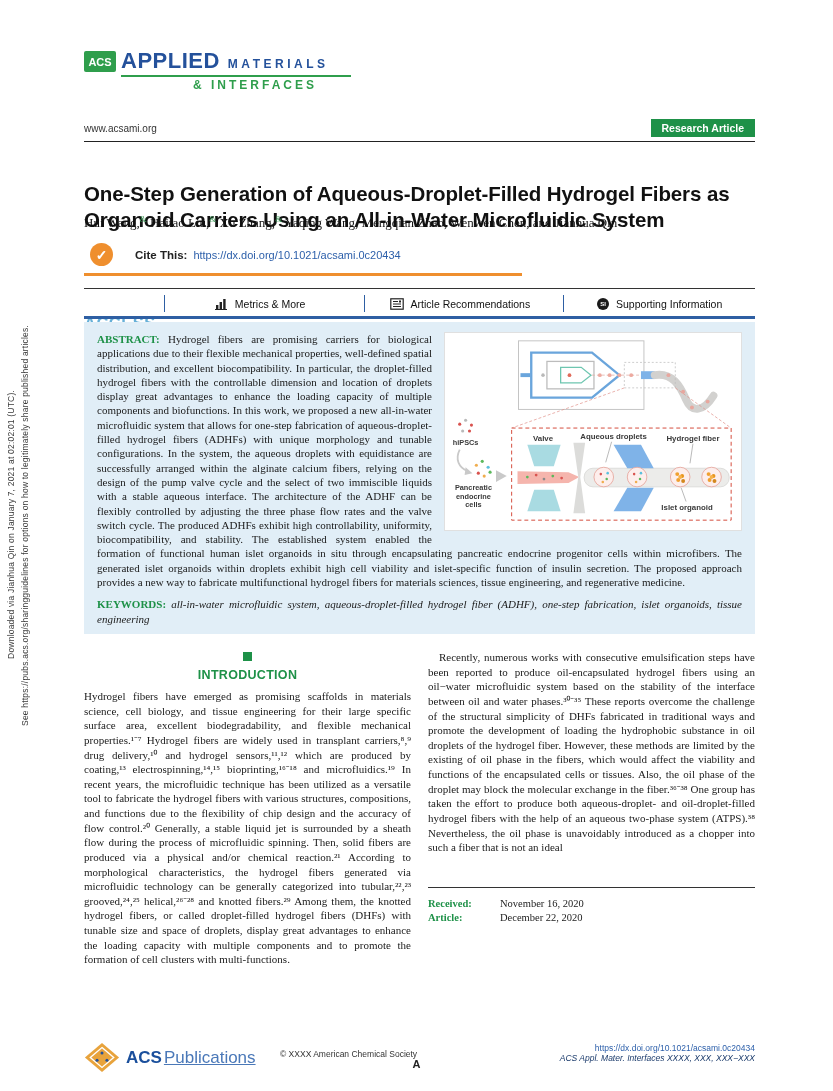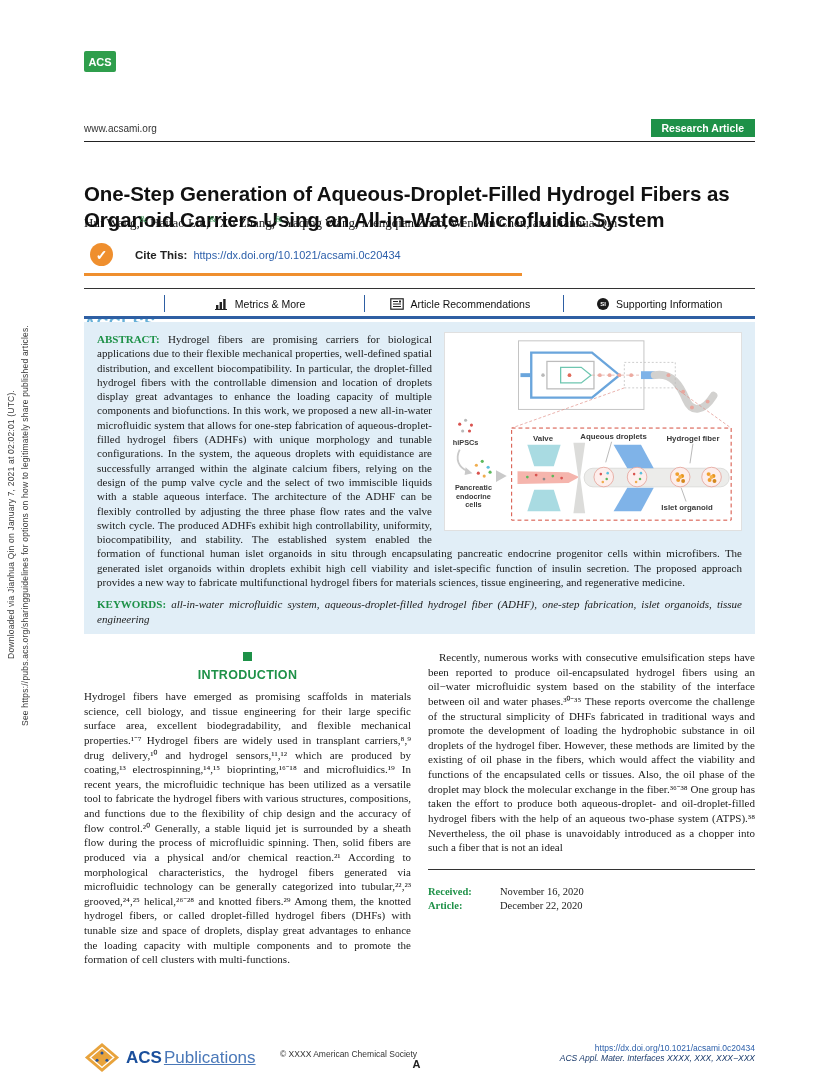--- a/index.html
+++ b/index.html
@@ -76,21 +76,21 @@
   .fig-label-sm{font:700 7.5px "Liberation Sans",sans-serif;fill:#3a3a3a;}
 
   
   .body-cols{position:absolute;left:84px;top:650px;width:671px;display:flex;gap:17px;}
   .col{width:327px;}
   .sec-heading{display:flex;align-items:center;gap:7px;font:700 12.5px "Liberation Sans",sans-serif;
     color:#1e9148;letter-spacing:.3px;margin:2px 0 7px 0;flex-direction:column;}
   .sec-square{width:9px;height:9px;background:#1e9148;display:inline-block;}
   .body-para{font:11px "Liberation Serif",serif;line-height:1.33;text-align:justify;color:#1a1a1a;}
   .indent{text-indent:11px;}
-  .received-box{margin-top:14px;border-top:1.5px solid #333;padding-top:16px;font:10.5px "Liberation Serif",serif;}
+  .received-box{margin-top:32px;border-top:1.5px solid #333;padding-top:10px;font:10.5px "Liberation Serif",serif;}
   .received-row{display:flex;margin-bottom:3px;}
   .received-row .lbl{font-weight:700;color:#1e9148;width:72px;}
   .received-row .val{color:#222;}
 
   
   .footer{position:absolute;left:0;top:1040px;width:833px;height:46px;}
   .pub-logo{position:absolute;left:84px;top:2px;display:flex;align-items:center;gap:6px;}
   .pub-acs{font:700 17px "Liberation Sans",sans-serif;color:#1a4f9c;}
   .pub-rest{font:400 17px "Liberation Sans",sans-serif;color:#4a78b8;margin-left:2px;text-decoration:underline;}
   .copyright{position:absolute;left:280px;top:9px;font:8.5px "Liberation Sans",sans-serif;color:#333;}
@@ -102,20 +102,28 @@
 </style>
 </head>
 <body>
 
 <div class="vtext" id="vline1">Downloaded via Jianhua Qin on January 7, 2021 at 02:02:01 (UTC).</div>
 <div class="vtext" id="vline2">See https://pubs.acs.org/sharingguidelines for options on how to legitimately share published articles.</div>
 
 <div class="masthead">
   <div class="logo-row">
     <div class="acs-box">ACS</div>
+    <div class="logo-main">
+      <div class="logo-line1">
+        <span class="word-applied">APPLIED</span>
+        <span class="word-materials">MATERIALS</span>
+      </div>
+      <div class="logo-rule"></div>
+      <div class="word-interfaces">&amp; INTERFACES</div>
+    </div>
   </div>
 </div>
 
 <div class="meta-row">
   <span class="site">www.acsami.org</span>
   <span class="badge">Research Article</span>
 </div>
 <div class="rule-dark"></div>
 
 <h1 class="title">One-Step Generation of Aqueous-Droplet-Filled Hydrogel Fibers as Organoid Carriers Using an All-in-Water Microfluidic System</h1>

